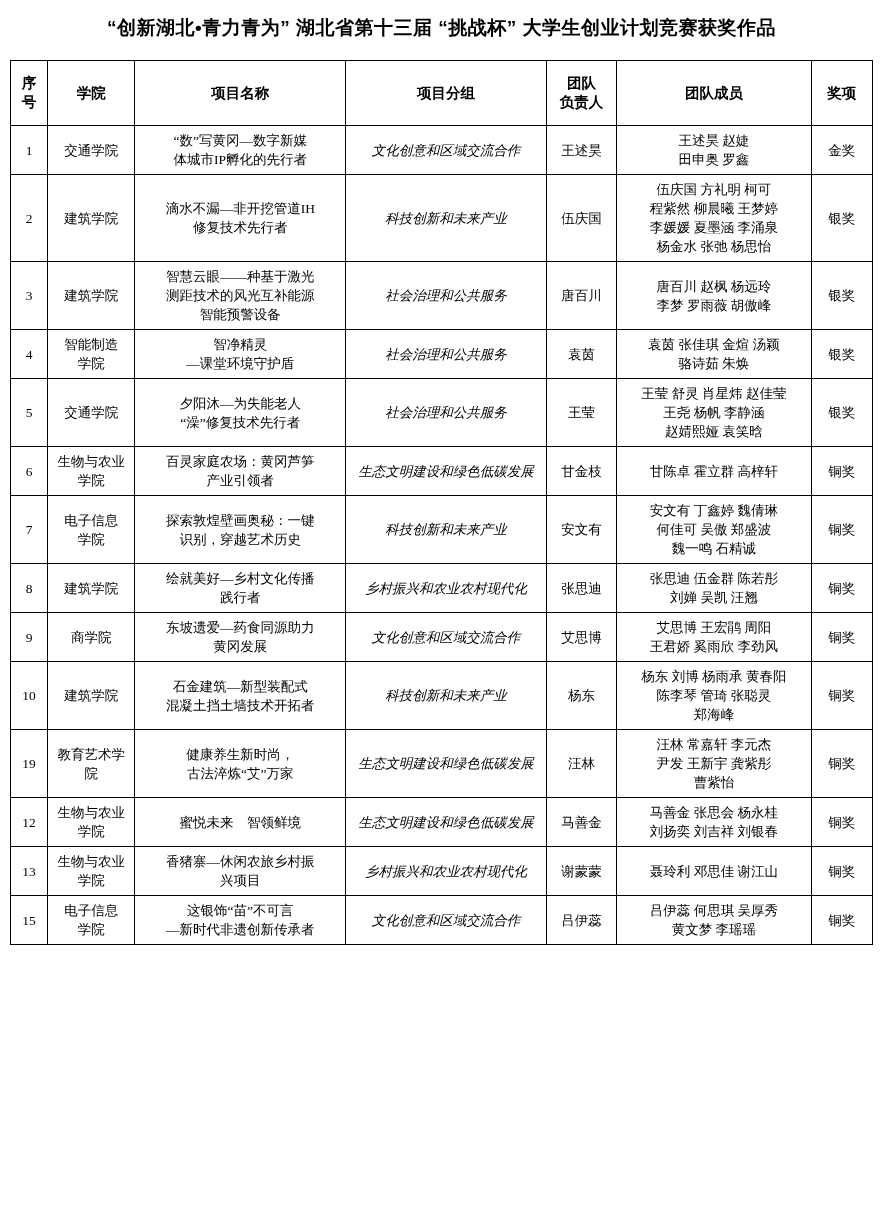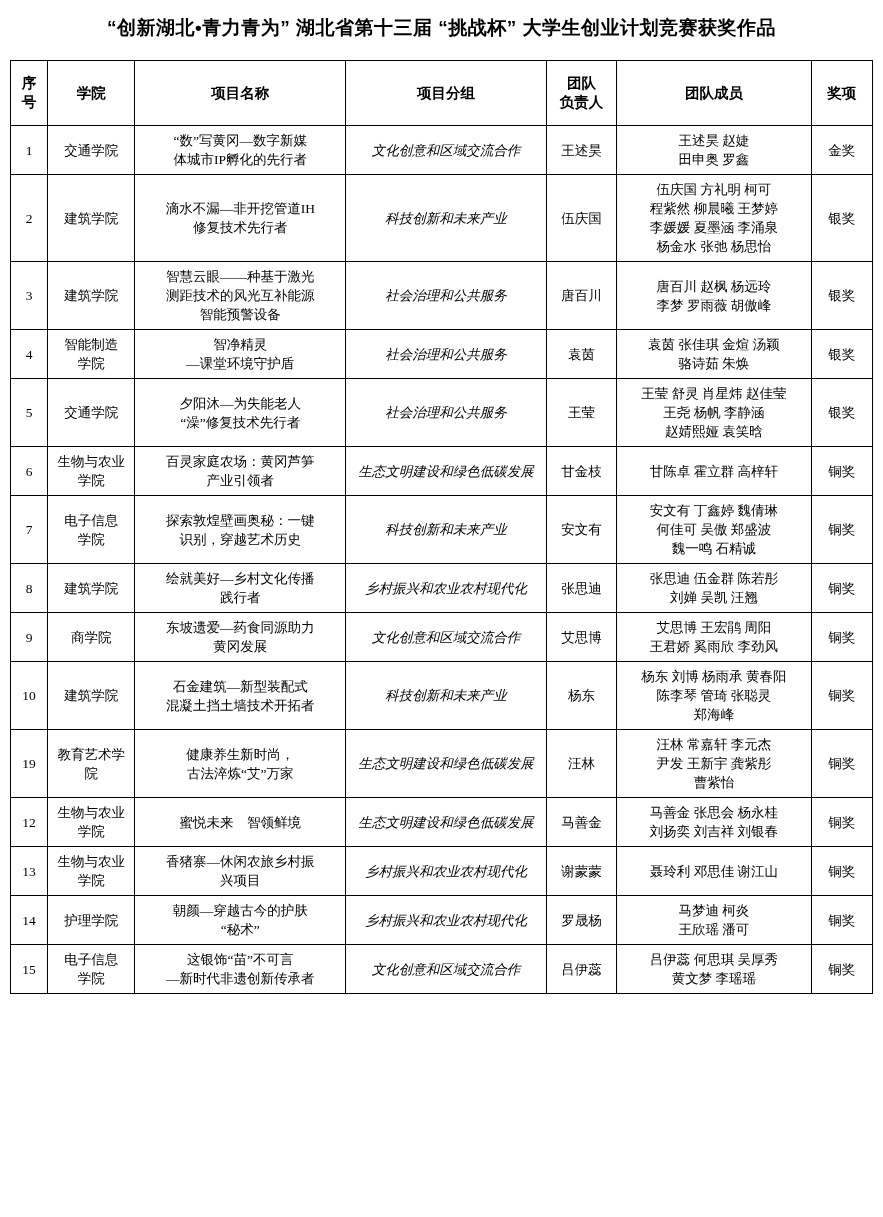--- a/index.html
+++ b/index.html
@@ -262,31 +262,20 @@
             <td class="cell-school multi">生物与农业
 学院</td>
             <td class="cell-project multi">香猪寨—休闲农旅乡村振
 兴项目</td>
             <td class="cell-group multi">乡村振兴和农业农村现代化</td>
             <td class="cell-leader multi">谢蒙蒙</td>
             <td class="cell-members multi">聂玲利 邓思佳 谢江山</td>
             <td class="cell-award multi">铜奖</td>
           </tr>
           <tr>
-            <td class="cell-no multi">14</td>
-            <td class="cell-school multi">护理学院</td>
-            <td class="cell-project multi">朝颜—穿越古今的护肤
-“秘术”</td>
-            <td class="cell-group multi">乡村振兴和农业农村现代化</td>
-            <td class="cell-leader multi">罗晟杨</td>
-            <td class="cell-members multi">马梦迪 柯炎
-王欣瑶  潘可</td>
-            <td class="cell-award multi">铜奖</td>
-          </tr>
-          <tr>
             <td class="cell-no multi">15</td>
             <td class="cell-school multi">电子信息
 学院</td>
             <td class="cell-project multi">这银饰“苗”不可言
 —新时代非遗创新传承者</td>
             <td class="cell-group multi">文化创意和区域交流合作</td>
             <td class="cell-leader multi">吕伊蕊</td>
             <td class="cell-members multi">吕伊蕊 何思琪 吴厚秀
 黄文梦 李瑶瑶</td>
             <td class="cell-award multi">铜奖</td>

